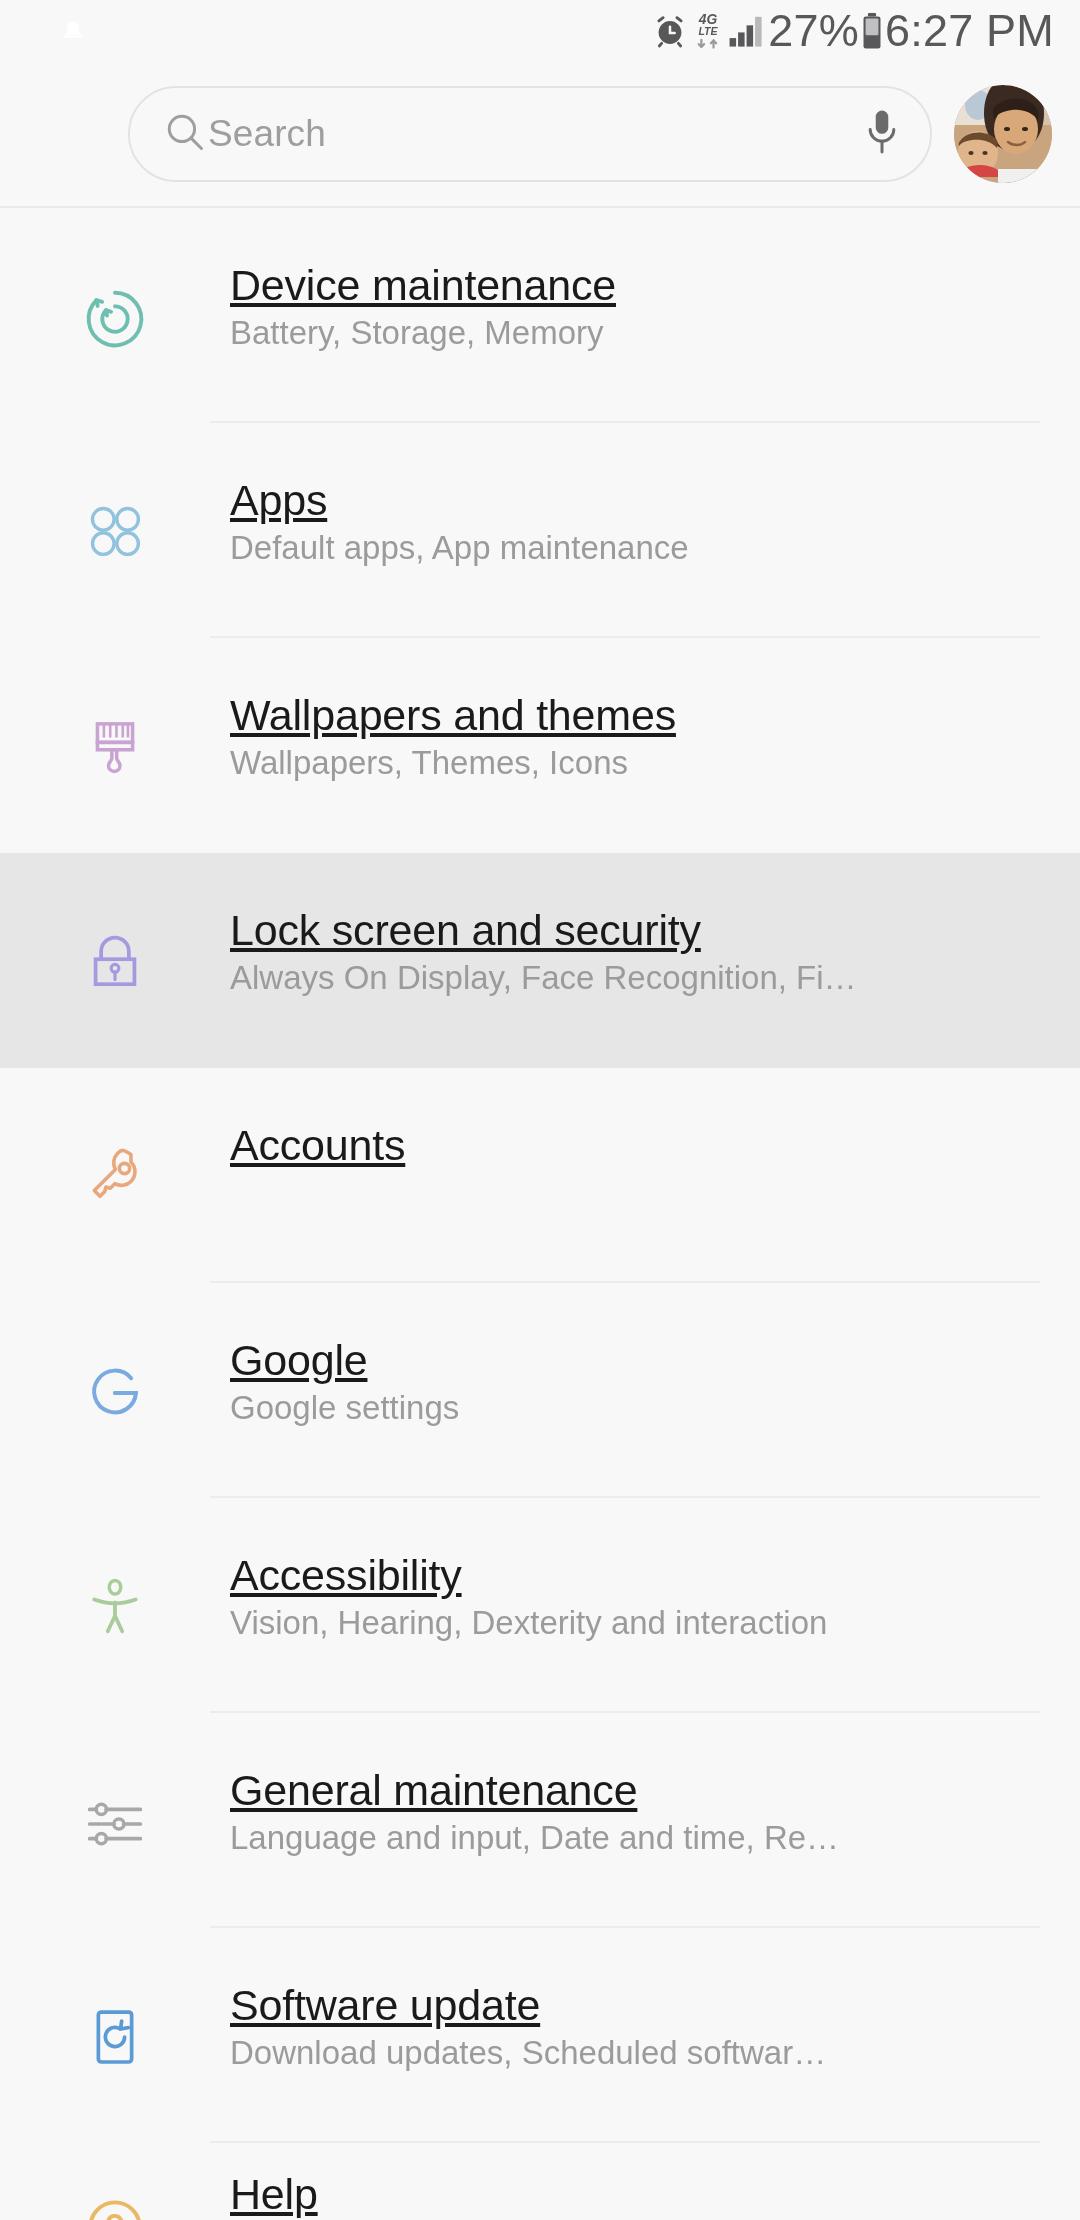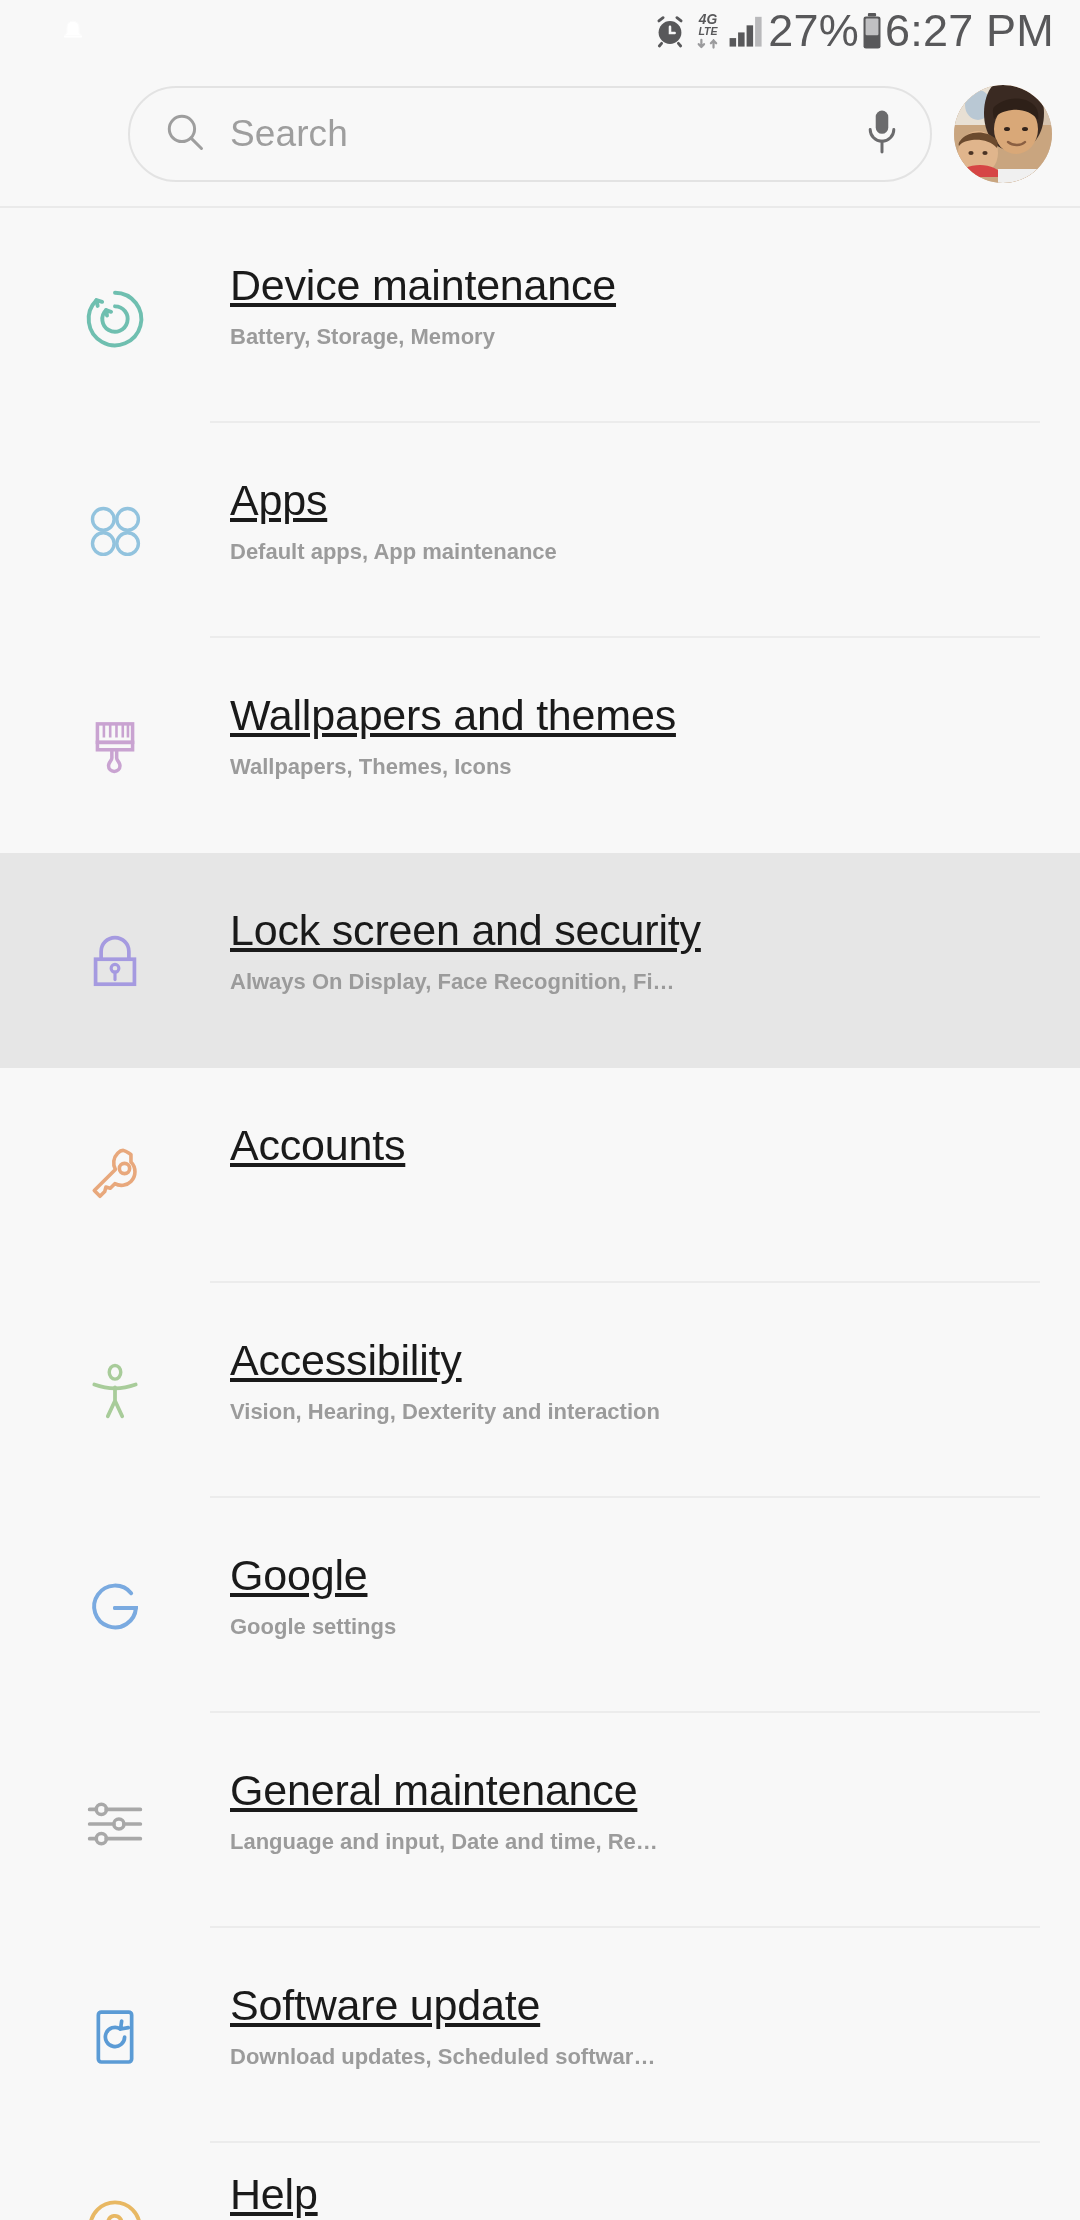--- a/index.html
+++ b/index.html
@@ -45,21 +45,20 @@
   .search-box {
     flex: 1;
     margin-left: 128px;
     height: 96px;
     border: 2px solid #e3e3e3;
     border-radius: 48px;
     background: #f8f8f8;
     display: flex;
     align-items: center;
     padding: 0 28px 0 32px;
-    gap: 22px;
   }
   .search-placeholder {
     flex: 1;
     font-size: 37px;
     color: #9e9e9e;
     letter-spacing: 0.1px;
   }
   .avatar {
     width: 98px; height: 98px;
     border-radius: 50%;
@@ -100,27 +99,26 @@
   }
   .row-title {
     font-size: 43px;
     color: #1a1a1a;
     line-height: 1.18;
     letter-spacing: -0.2px;
     white-space: nowrap;
     text-decoration: underline;
   }
   .row-sub {
-    margin-top: 13px;
-    font-size: 22px;
+    margin-top: 2px;
+    font-size: 33px;
     color: #9b9b9b;
     line-height: 1.2;
     white-space: nowrap;
     overflow: hidden;
-    font-weight: bold;
   }
   .row-divider {
     position: absolute;
     left: 210px; right: 40px;
     bottom: 0;
     height: 2px;
     background: #ececec;
   }
   .row.last-partial { min-height: 90px; overflow: hidden; }
   .row.last-partial .row-icon { padding-top: 46px; }
@@ -302,43 +300,43 @@
       </svg>
     </div>
     <div class="row-body">
       <div class="row-title">Accounts</div>
     </div>
     <div class="row-divider"></div>
   </div>
 
   <div class="row">
     <div class="row-icon">
+      <svg width="76" height="76" viewBox="0 0 40 40" fill="none">
+        <path d="M28.5 12.2A11 11 0 1 0 31 20h-11" stroke="#7aaae0" stroke-width="2.1" stroke-linecap="round"></path>
+        <path d="M31 20h-11" stroke="#7aaae0" stroke-width="2.1" stroke-linecap="round"></path>
+      </svg>
+    </div>
+    <div class="row-body">
+      <div class="row-title">Google</div>
+      <div class="row-sub">Google settings</div>
+    </div>
+    <div class="row-divider"></div>
+  </div>
+
+  <div class="row">
+    <div class="row-icon">
       <svg width="72" height="72" viewBox="0 0 40 40" fill="none">
         <ellipse cx="20" cy="9.6" rx="3.2" ry="3.8" stroke="#a8cc9a" stroke-width="1.9"></ellipse>
         <path d="M8.5 16.4c4.5 1.6 8 2.1 11.5 2.1s7-0.5 11.5-2.1" stroke="#a8cc9a" stroke-width="2.1" stroke-linecap="round"></path>
         <path d="M20 18v7.4M20 25.4l-4 8.6M20 25.4l4 8.6" stroke="#a8cc9a" stroke-width="2.1" stroke-linecap="round"></path>
       </svg>
     </div>
     <div class="row-body">
       <div class="row-title">Accessibility</div>
       <div class="row-sub">Vision, Hearing, Dexterity and interaction</div>
-    </div>
-    <div class="row-divider"></div>
-  </div>
-
-  <div class="row">
-    <div class="row-icon">
-      <svg width="76" height="76" viewBox="0 0 40 40" fill="none">
-        <path d="M28.5 12.2A11 11 0 1 0 31 20h-11" stroke="#7aaae0" stroke-width="2.1" stroke-linecap="round"></path>
-        <path d="M31 20h-11" stroke="#7aaae0" stroke-width="2.1" stroke-linecap="round"></path>
-      </svg>
-    </div>
-    <div class="row-body">
-      <div class="row-title">Google</div>
-      <div class="row-sub">Google settings</div>
     </div>
     <div class="row-divider"></div>
   </div>
 
   <div class="row">
     <div class="row-icon">
       <svg width="78" height="78" viewBox="0 0 40 40" fill="none">
         <path d="M7 12.5h3.3M15.5 12.5H33" stroke="#a8a8a8" stroke-width="1.9" stroke-linecap="round"></path>
         <circle cx="13" cy="12.5" r="2.6" stroke="#a8a8a8" stroke-width="1.8"></circle>
         <path d="M7 20h12.4M24.6 20H33" stroke="#a8a8a8" stroke-width="1.9" stroke-linecap="round"></path>

